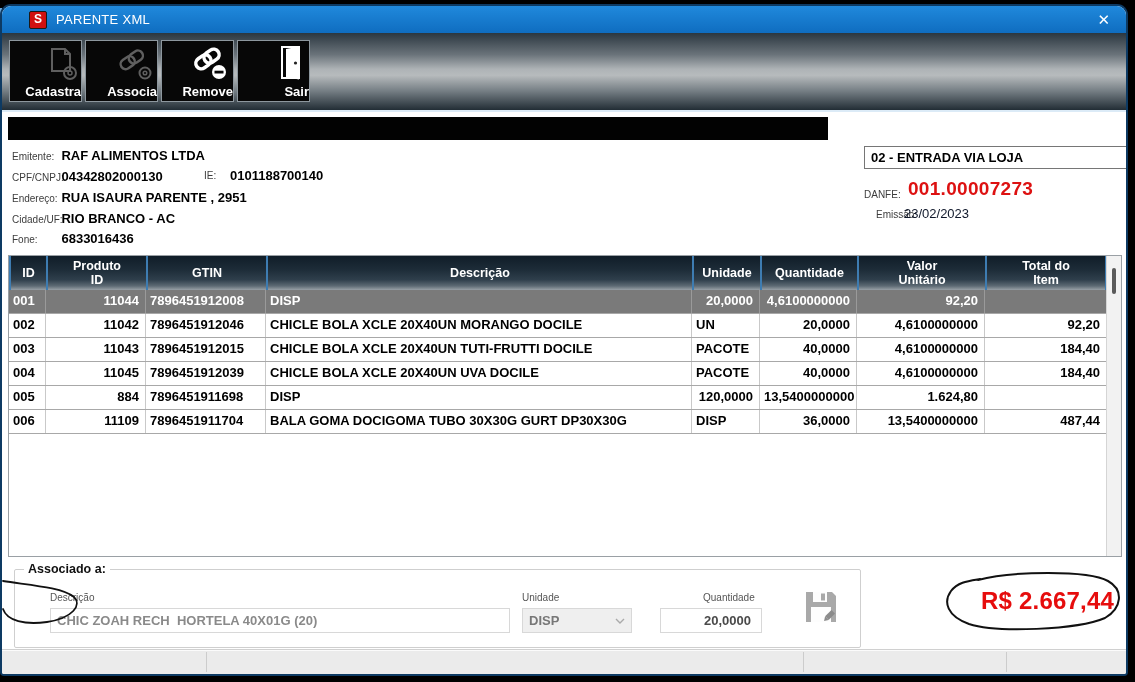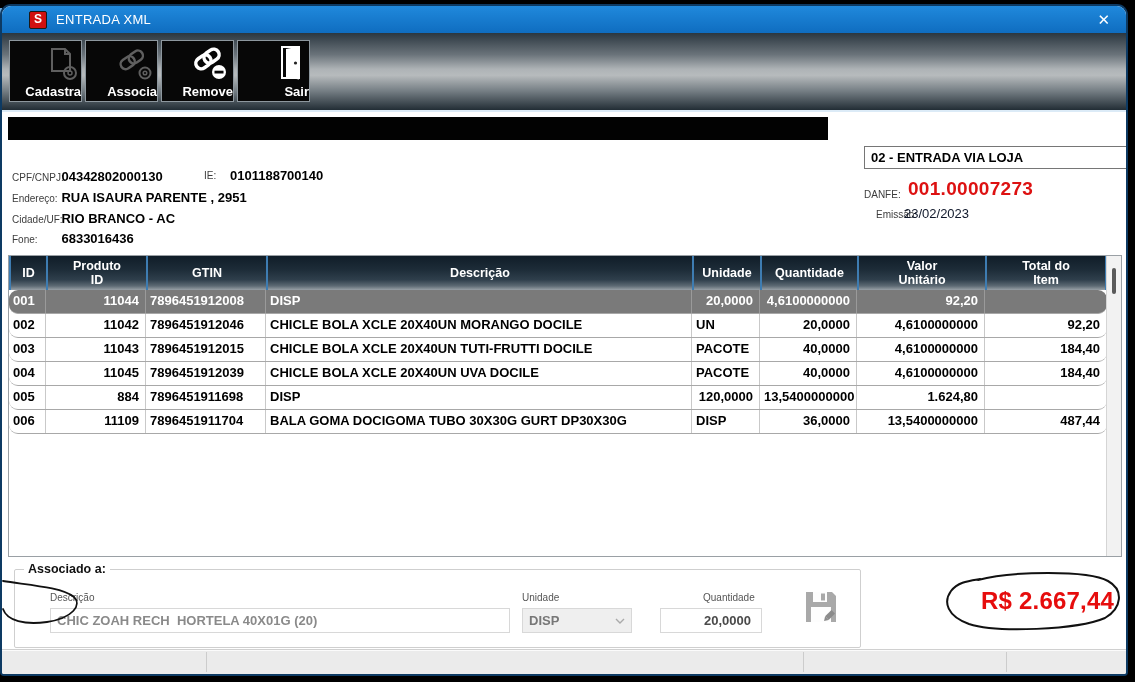--- a/index.html
+++ b/index.html
@@ -79,21 +79,21 @@
     border-left:2px solid #3e7cb1;
   }
   .th {
     color:#fff; font-weight:bold; font-size:12.5px; line-height:14px;
     display:flex; align-items:center; justify-content:center; text-align:center;
     white-space:pre-line; border-right:2px solid #3e7cb1; box-sizing:border-box;
   }
   .tbody { margin-right:14px; }
   .tr {
     display:grid; grid-template-columns:37px 100px 120px 426px 68px 97px 128px 1fr;
-    height:24px; box-sizing:border-box; border-bottom:1px solid #a8a8a8; background:#fff;border-radius:9px;
+    height:24px; box-sizing:border-box; border-bottom:1px solid #a8a8a8; background:#fff;
   }
   .td {
     font-weight:bold; font-size:13px; color:#000; line-height:22px;
     padding:0 4px; white-space:nowrap; overflow:hidden;
     border-right:1px solid #c9c9c9; box-sizing:border-box;
   }
   .td.c1,.td.c5,.td.c6,.td.c7 { text-align:right; padding-right:6px; }
   .tr.selected { background:#7a7a7a; }
   .tr.selected .td { color:#fff; border-right-color:#9a9a9a; }
   .scrollbar { position:absolute; right:0; top:0; bottom:0; width:14px; background:#f2f2f2; border-left:1px solid #d5d5d5; }
@@ -139,21 +139,21 @@
 </style>
 </head>
 <body>
 
 <div class="edge-stripe"></div>
 
 <div class="window">
 
   <div class="titlebar">
     <div class="app-icon">S</div>
-    <div class="title-text">ENTRADA XML</div>
+    <div class="title-text">PARENTE XML</div>
     <div class="close-btn">✕</div>
   </div>
 
   <div class="toolbar">
     <div class="tool-btn">
       <span class="icon-wrap">
         <svg width="38" height="36" viewBox="0 0 38 36">
           <path d="M9 4 h13 l5 5 v17 h-18 z" fill="none" stroke="#5f5f5f" stroke-width="2"></path>
           <path d="M22 4 v5 h5" fill="none" stroke="#5f5f5f" stroke-width="2"></path>
           <circle cx="27" cy="28" r="6" fill="none" stroke="#5f5f5f" stroke-width="2"></circle>
@@ -195,20 +195,24 @@
           <path d="M13 5 L26 2.5 V35.5 L13 33 Z" fill="#ffffff"></path>
           <circle cx="22.5" cy="19" r="1.6" fill="#222"></circle>
         </svg>
       </span>
       <span class="tb-label">Sair</span>
     </div>
   </div>
 
   <div class="black-bar"></div>
 
+  <div class="info-row r1">
+    <span class="lbl info-label-col">Emitente:</span>
+    <span class="val">RAF ALIMENTOS LTDA</span>
+  </div>
   <div class="info-row r2">
     <span class="lbl info-label-col">CPF/CNPJ:</span>
     <span class="val">04342802000130</span>
     <span class="lbl ie-lbl">IE:</span>
     <span class="val ie-val">0101188700140</span>
   </div>
   <div class="info-row r3">
     <span class="lbl info-label-col">Endereço:</span>
     <span class="val">RUA ISAURA PARENTE , 2951</span>
   </div>

